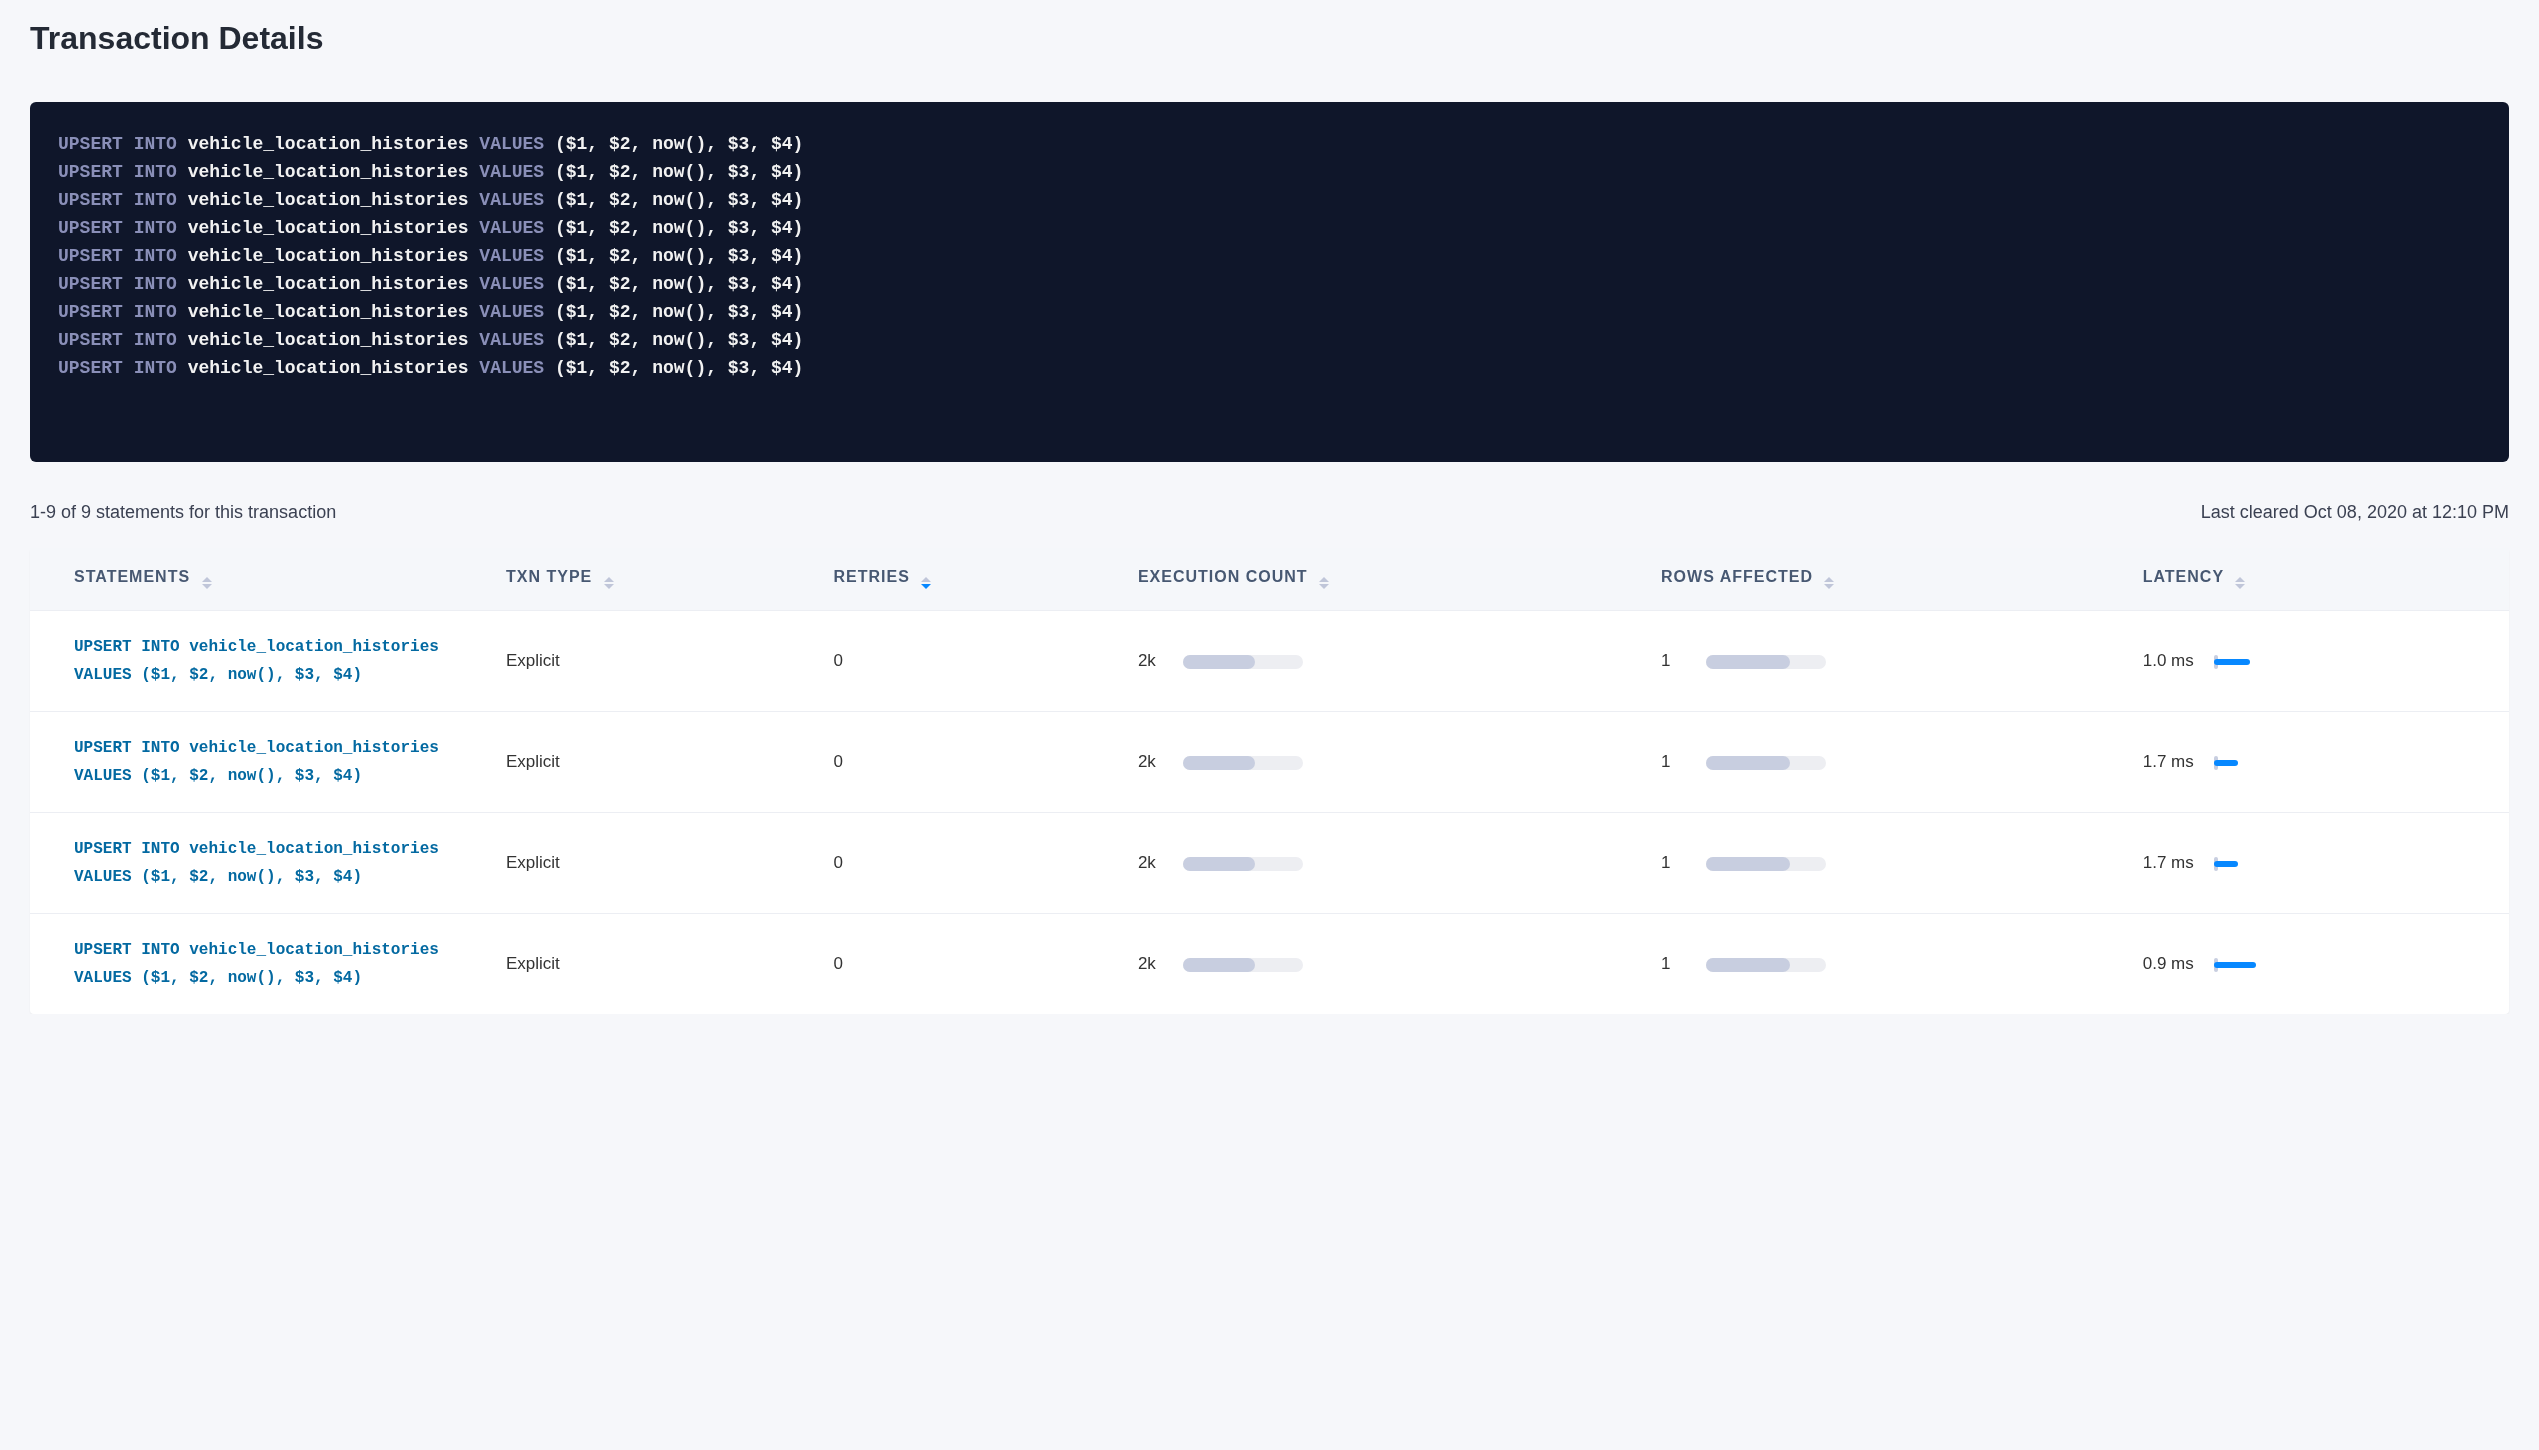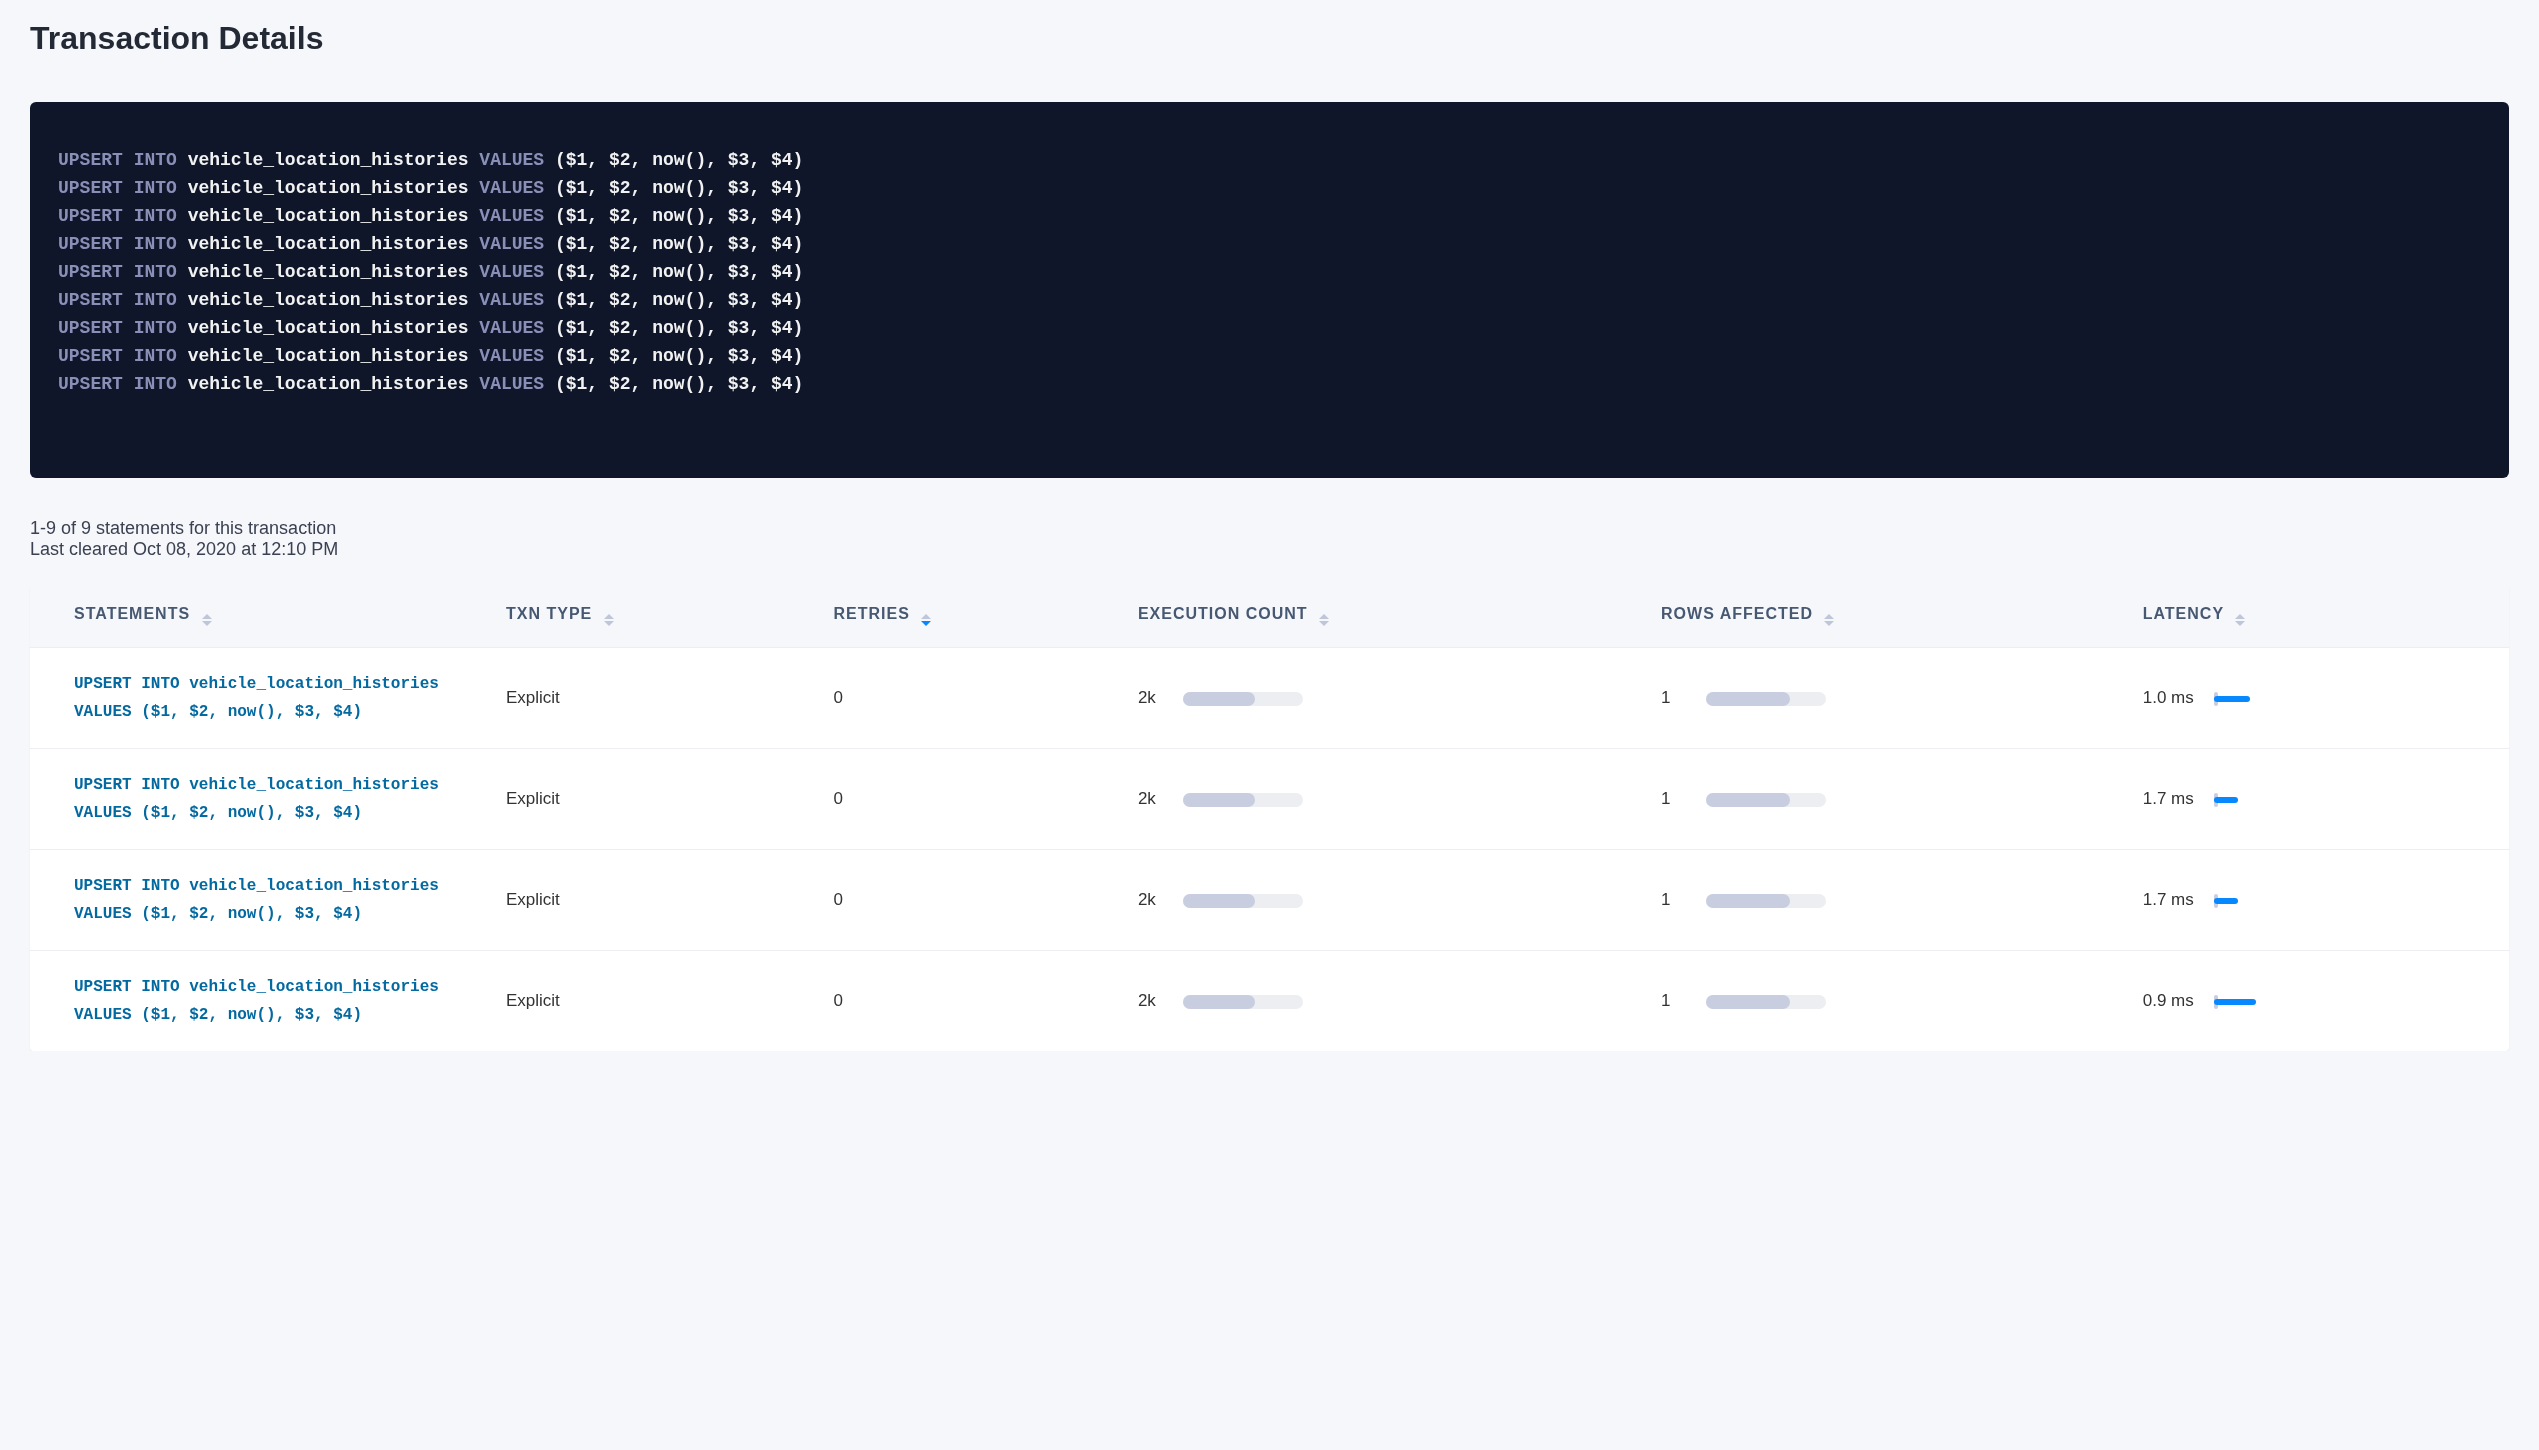--- a/index.html
+++ b/index.html
@@ -11,38 +11,37 @@
   }
   h1.page-title {
     font-size: 32px;
     font-weight: 700;
     color: #242A35;
     margin-bottom: 45px;
   }
   .sql-block {
     background: #0f162a;
     border-radius: 6px;
-    padding: 44px 28px 80px 28px;
+    padding: 28px 28px 80px 28px;
     font-family: "SFMono-Regular", Consolas, "Liberation Mono", Menlo, monospace;
     font-size: 18px;
     line-height: 28px;
     color: #e7e8ea;
     margin-bottom: 40px;
     white-space: pre;
   }
   .sql-kw { color: #8a8fb8; font-weight: 700; }
   .sql-val { color: #8a8fb8; font-weight: 700; }
   .sql-txt { color: #f2f2f2; font-weight: 700; }
   .meta-row {
     display: flex;
     justify-content: space-between;
     font-size: 18px;
     color: #3b4152;
     margin-bottom: 25px;
-    flex-direction: column;
   }
   .table-wrap {
     background: #fff;
     border-radius: 4px;
     padding: 0;
     box-shadow: 0 1px 2px rgba(0,0,0,0.05);
   }
   table {
     width: 100%;
     border-collapse: collapse;

